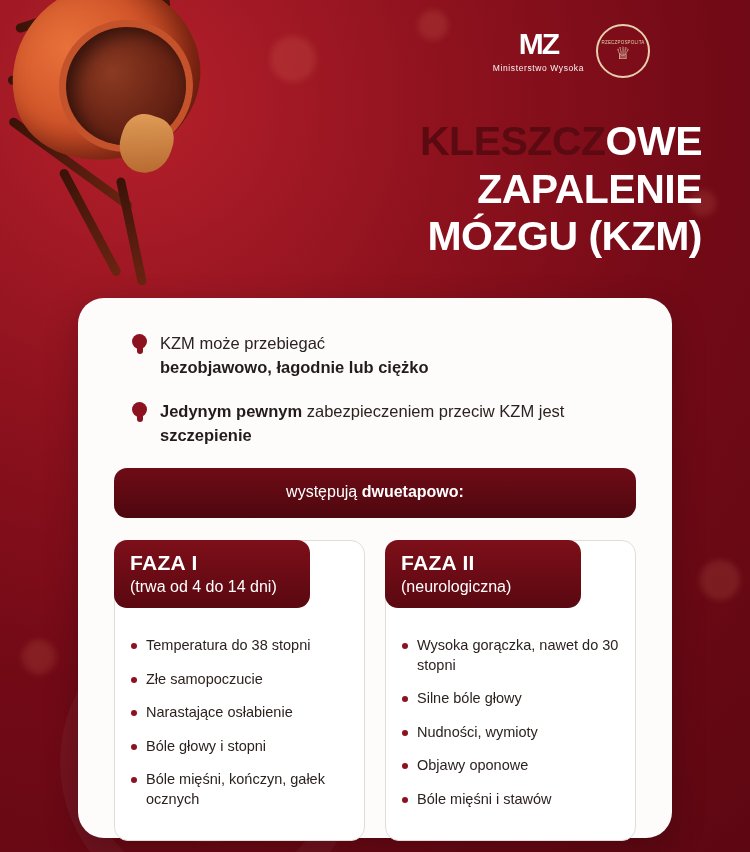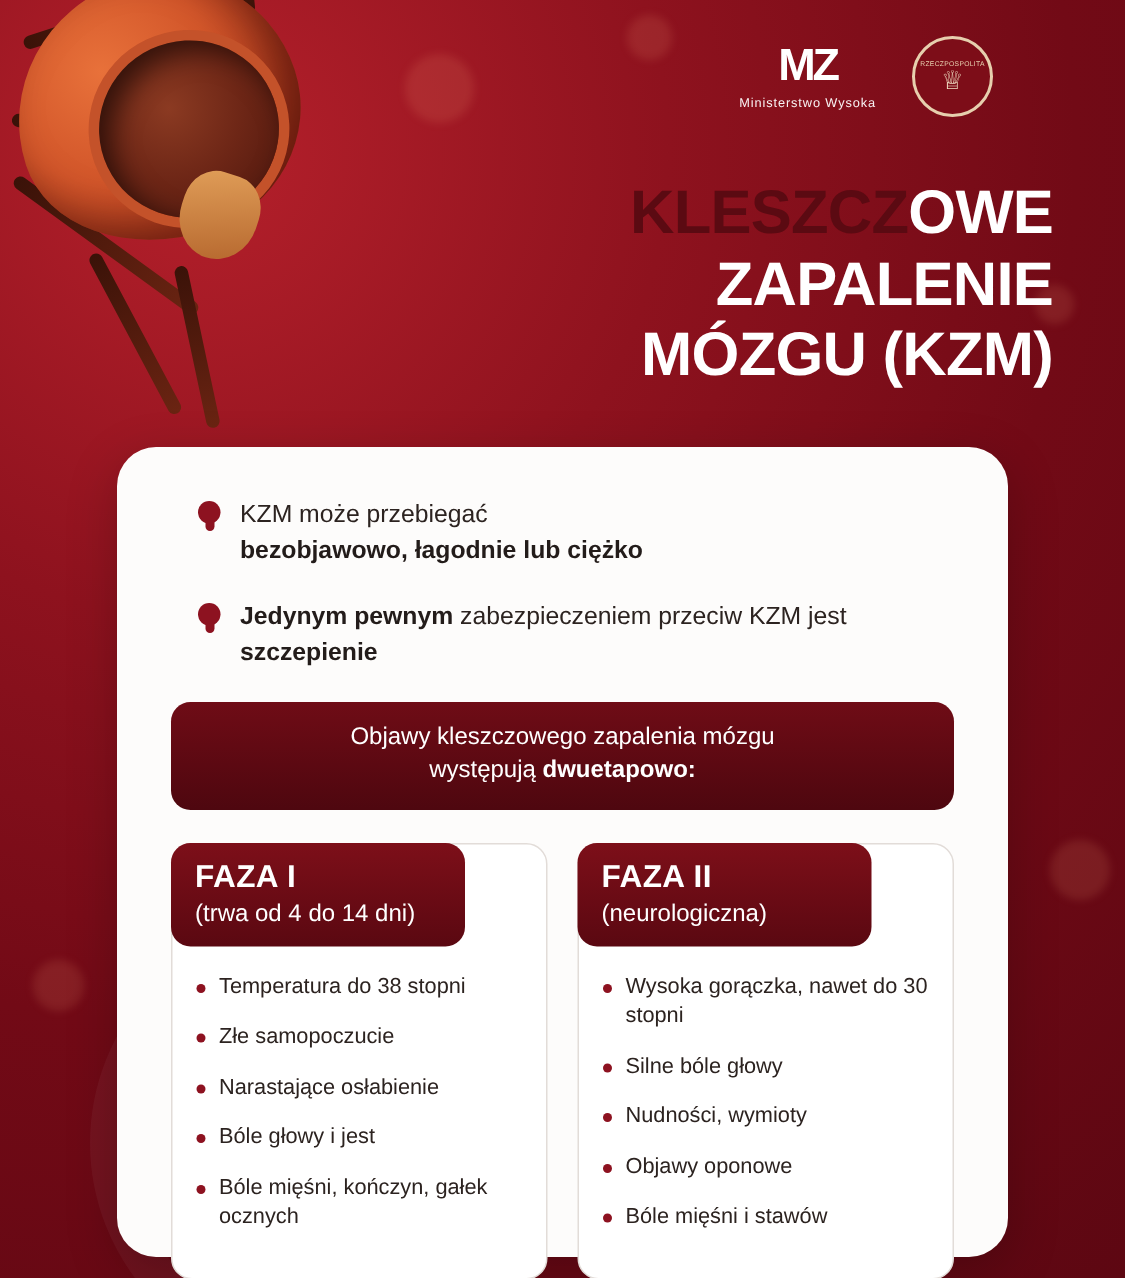--- a/index.html
+++ b/index.html
@@ -83,24 +83,24 @@
     height: 9px;
     border-radius: 6px;
     background: linear-gradient(90deg, #3a1208, #6b2412);
     transform-origin: left center;
   }
 
   
   .logos {
     position: absolute;
     top: 24px;
-    right: 88px;
+    right: 100px;
     display: flex;
     align-items: center;
-    gap: 24px;
+    gap: 12px;
   }
   .mz-logo { text-align: center; color: #fff; }
   .mz-logo .mark {
     font-size: 30px;
     font-weight: 700;
     letter-spacing: -2px;
     line-height: 1;
     font-family: "Liberation Sans", sans-serif;
   }
   .mz-logo .sub {
@@ -214,21 +214,21 @@
     border-radius: 14px;
     padding: 0 0 16px 0;
     background: #fff;
     position: relative;
   }
   .phase-head {
     background: linear-gradient(180deg, #7d0f19, #5a0811);
     border-radius: 13px;
     color: #fff;
     padding: 11px 16px 12px;
-    margin: -1px -1px 0 -1px;
+    margin: -1px -1px 10px -1px;
     display: inline-block;
     min-width: 196px;
   }
   .phase-head .name {
     font-size: 21px;
     font-weight: 800;
     letter-spacing: 0.3px;
     line-height: 1.1;
   }
   .phase-head .note {
@@ -309,36 +309,35 @@
         <span class="bulb"></span>
         <span class="fact-text"><span>KZM może przebiegać </span><br><b>bezobjawowo, łagodnie lub ciężko</b></span>
       </div>
       <div class="fact">
         <span class="bulb"></span>
         <span class="fact-text"><b>Jedynym pewnym</b><span> zabezpieczeniem przeciw KZM jest </span><b>szczepienie</b></span>
       </div>
     </div>
 
     <div class="banner">
-      <div>Objawy kleszczowego zapalenia mózgu</div>
       <div><span>występują </span><b>dwuetapowo:</b></div>
     </div>
 
     <div class="phases">
 
       <div class="phase">
         <div class="phase-head">
           <div class="name">FAZA I</div>
           <div class="note">(trwa od 4 do 14 dni)</div>
         </div>
         <ul>
           <li>Temperatura do 38 stopni</li>
           <li>Złe samopoczucie</li>
           <li>Narastające osłabienie</li>
-          <li>Bóle głowy i jest</li>
+          <li>Bóle głowy i stopni</li>
           <li>Bóle mięśni, kończyn, gałek ocznych</li>
         </ul>
       </div>
 
       <div class="phase">
         <div class="phase-head">
           <div class="name">FAZA II</div>
           <div class="note">(neurologiczna)</div>
         </div>
         <ul>

